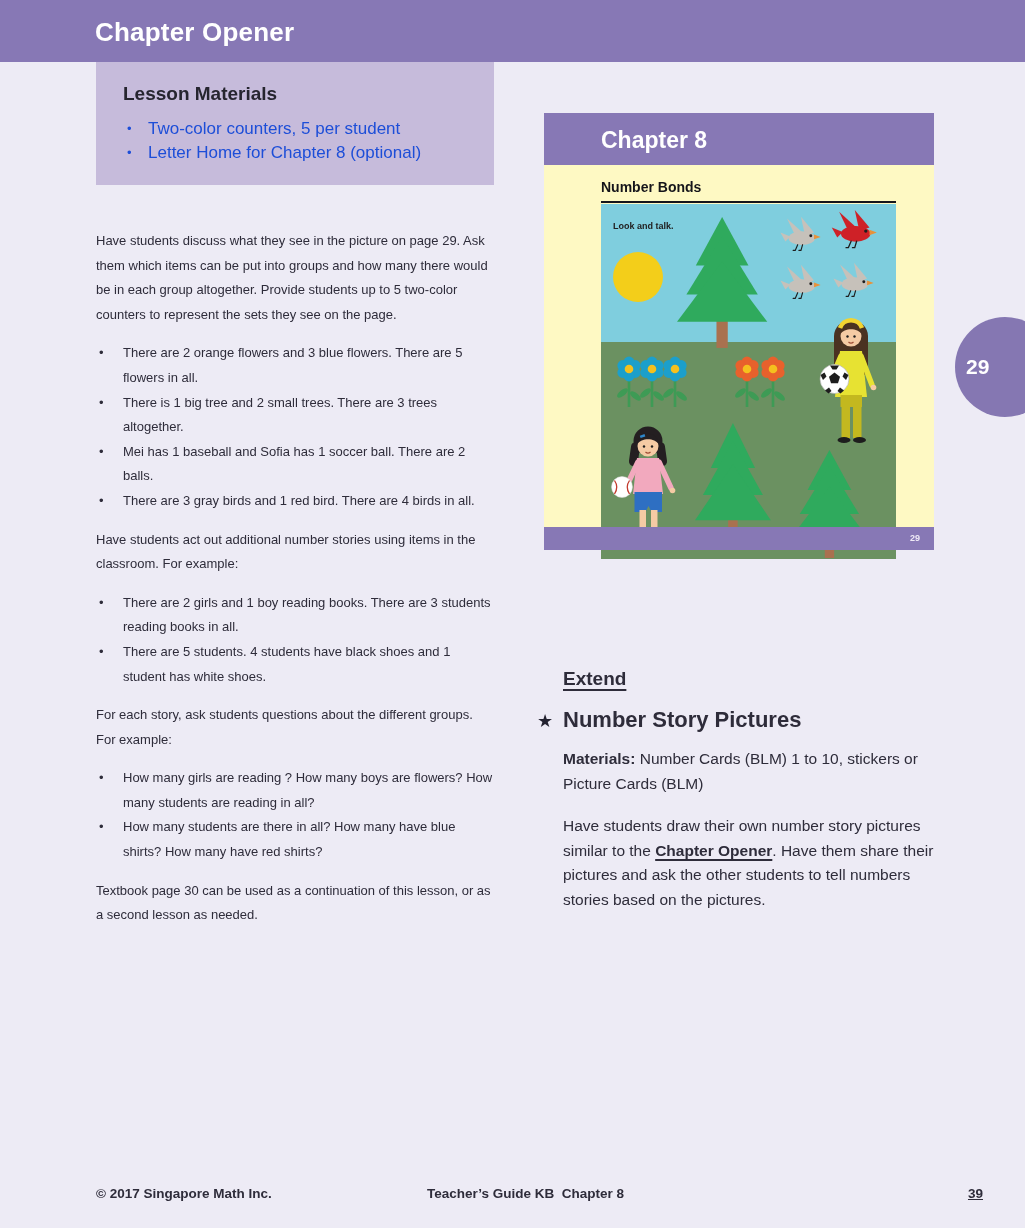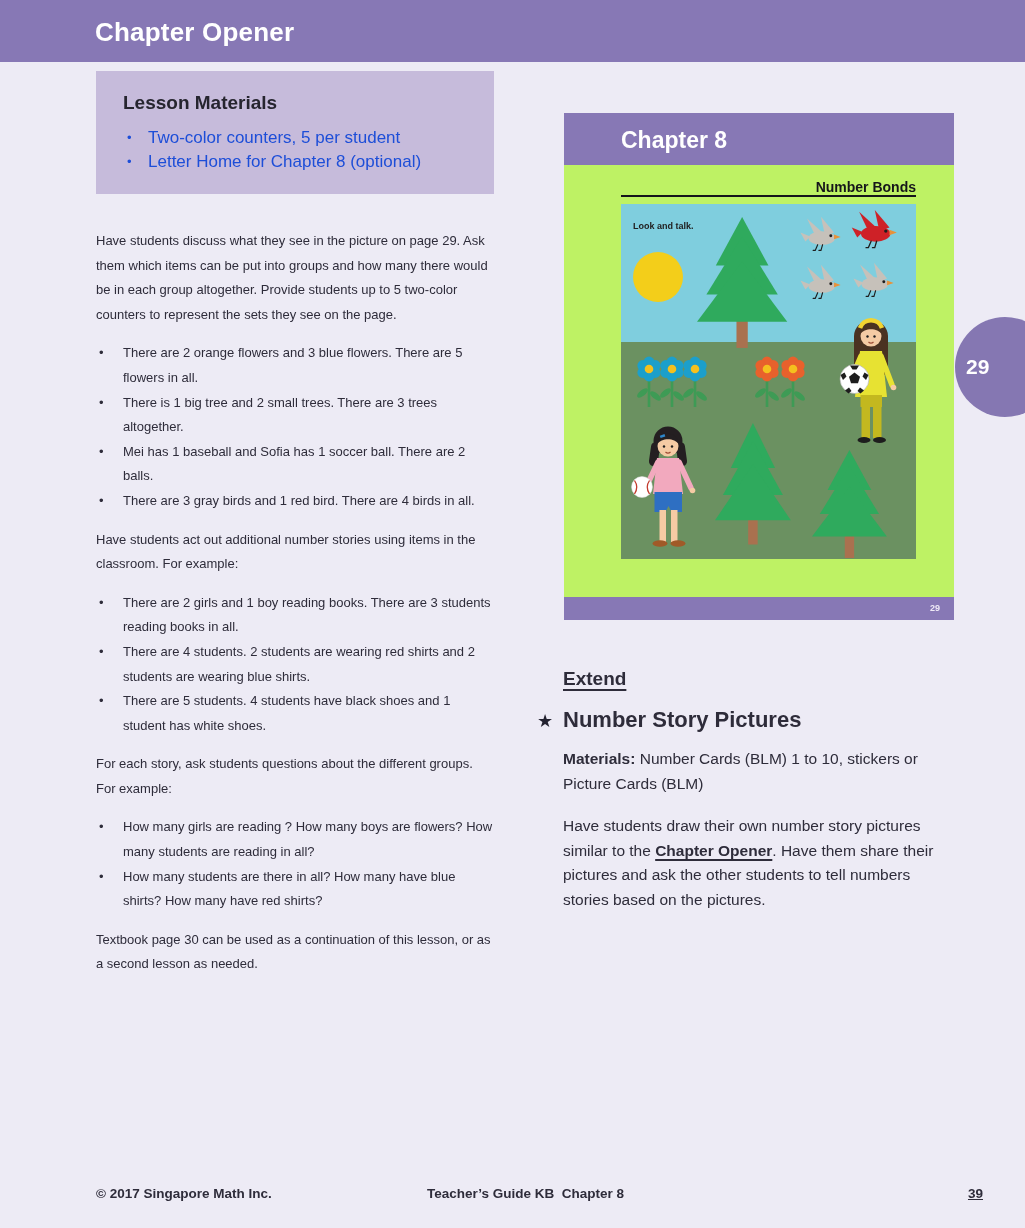--- a/index.html
+++ b/index.html
@@ -11,38 +11,38 @@
     position:relative;
     overflow:hidden;
   }
   .page{position:absolute;left:0;top:0;width:1025px;height:1228px;overflow:hidden;}
 
   
   .top-banner{position:absolute;left:0;top:0;width:100%;height:62px;background:#8778B5;}
   .top-banner h1{margin:0;padding:0 0 0 95px;line-height:64px;font-size:26px;color:#ffffff;font-weight:700;letter-spacing:.2px;}
 
   
-  .materials-box{position:absolute;left:96px;top:71px;width:398px;height:123px;background:#C6BBDB;}
+  .materials-box{position:absolute;left:96px;top:62px;width:398px;height:123px;background:#C6BBDB;}
   .materials-box h2{margin:21px 0 0 27px;font-size:19px;font-weight:700;color:#26252F;}
   .materials-box ul{margin:12px 0 0 0;padding:0 0 0 31px;list-style:none;}
   .materials-box li{position:relative;padding-left:21px;font-size:17px;line-height:24px;color:#1d4ed8;}
   .materials-box li::before{content:"•";position:absolute;left:0;font-size:13px;}
 
   
   .left-col{position:absolute;left:96px;top:229px;width:397px;font-size:13px;line-height:24.6px;}
   .left-col p{margin:0 0 14px;}
   .left-col ul{margin:0 0 14px;padding:0;list-style:none;}
   .left-col li{position:relative;padding-left:27px;}
   .left-col li::before{content:"•";position:absolute;left:3px;font-size:13px;}
 
   
-  .student-page{position:absolute;left:564px;top:113px;width:390px;height:507px;background:#bef264;}
+  .student-page{position:absolute;left:544px;top:113px;width:390px;height:437px;background:#fef9c3;}
   .sp-banner{height:52px;background:#8778B5;}
   .sp-banner h2{margin:0;padding-left:57px;line-height:54px;font-size:23px;color:#ffffff;font-weight:700;}
-  .sp-lesson{position:absolute;left:57px;top:66px;width:295px;border-bottom:2px solid #15151a;text-align:right;}
+  .sp-lesson{position:absolute;left:57px;top:66px;width:295px;border-bottom:2px solid #15151a;padding-bottom:6px;}
   .sp-lesson h3{margin:0;font-size:14px;font-weight:700;color:#15151a;}
   .sp-art{position:absolute;left:57px;top:91px;display:block;}
   .sp-strip{position:absolute;left:0;bottom:0;width:100%;height:23px;background:#8778B5;}
   .sp-strip span{position:absolute;right:14px;top:0;line-height:23px;font-size:9px;font-weight:700;color:#EFEAF6;}
 
   
   .page-tab{position:absolute;left:955px;top:317px;width:100px;height:100px;border-radius:50%;background:#8577B2;}
   .page-tab span{position:absolute;left:11px;top:0;line-height:100px;font-size:21px;font-weight:700;color:#ffffff;}
 
   
@@ -82,21 +82,20 @@
     <p>Have students discuss what they see in the picture on page 29. Ask them which items can be put into groups and how many there would be in each group altogether. Provide students up to 5 two-color counters to represent the sets they see on the page.</p>
     <ul>
       <li>There are 2 orange flowers and 3 blue flowers. There are 5 flowers in all.</li>
       <li>There is 1 big tree and 2 small trees. There are 3 trees altogether.</li>
       <li>Mei has 1 baseball and Sofia has 1 soccer ball. There are 2 balls.</li>
       <li>There are 3 gray birds and 1 red bird. There are 4 birds in all.</li>
     </ul>
     <p>Have students act out additional number stories using items in the classroom. For example:</p>
     <ul>
       <li>There are 2 girls and 1 boy reading books. There are 3 students reading books in all.</li>
-      <li>There are 4 students. 2 students are wearing red shirts and 2 students are wearing blue shirts.</li>
       <li>There are 5 students. 4 students have black shoes and 1 student has white shoes.</li>
     </ul>
     <p>For each story, ask students questions about the different groups. For example:</p>
     <ul>
       <li>How many girls are reading ? How many boys are flowers? How many students are reading in all?</li>
       <li>How many students are there in all? How many have blue shirts? How many have red shirts?</li>
     </ul>
     <p>Textbook page 30 can be used as a continuation of this lesson, or as a second lesson as needed.</p>
   </section>
 

